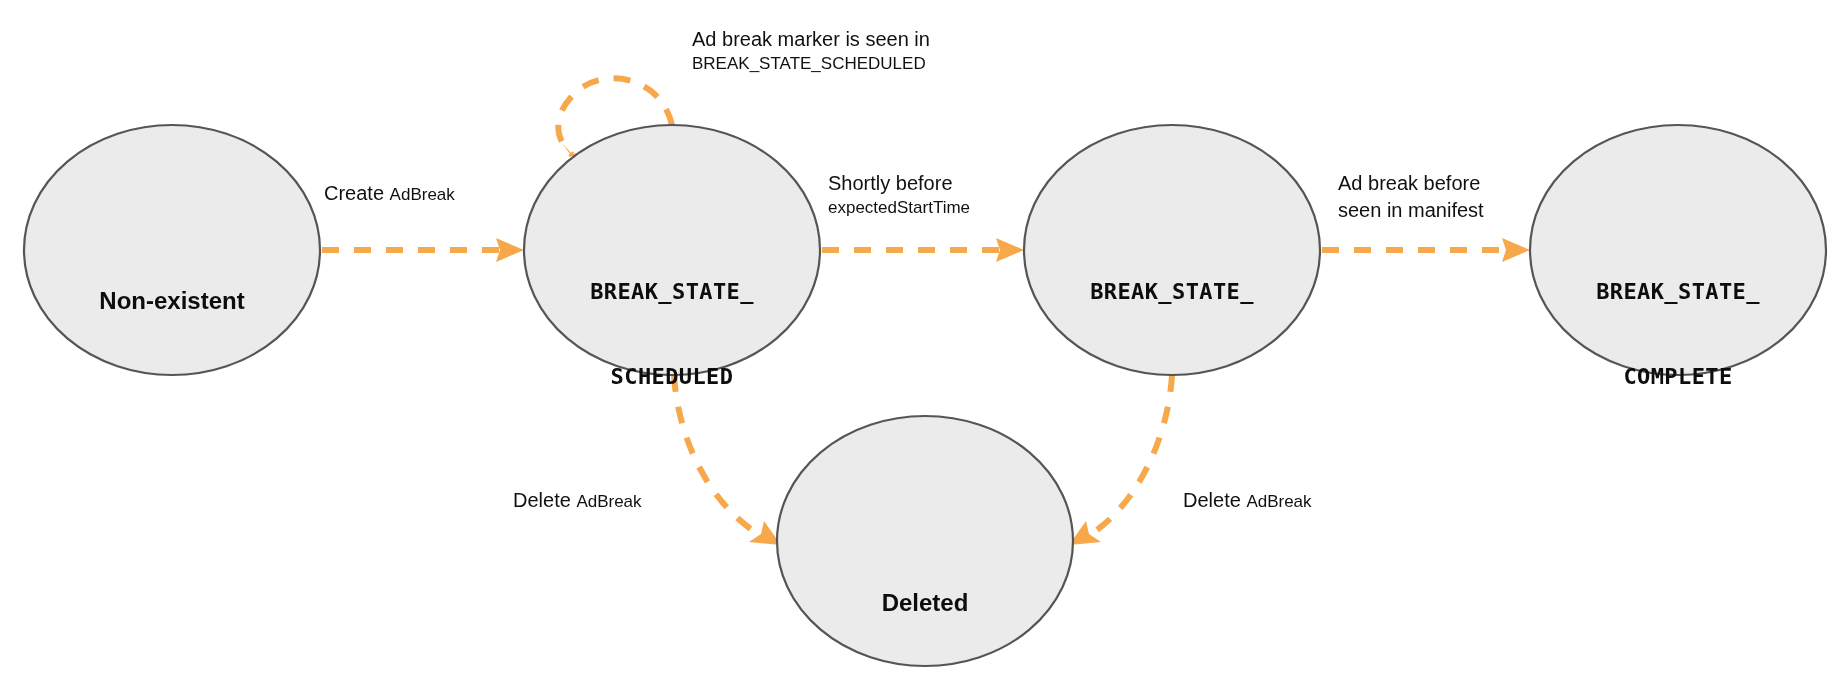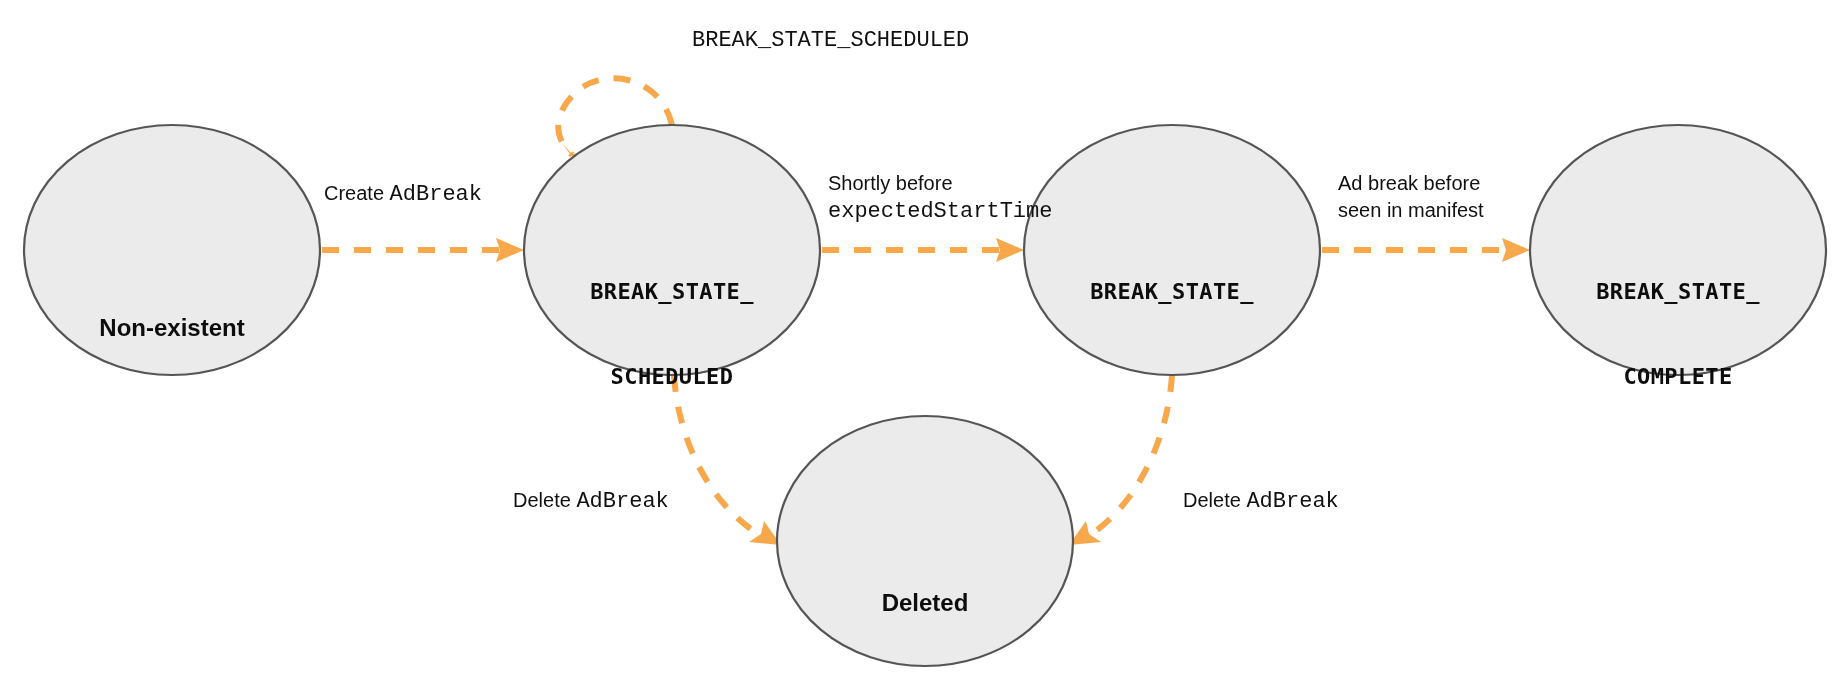--- a/index.html
+++ b/index.html
@@ -69,22 +69,22 @@
     line-height: 1.34;
     pointer-events: none;
     white-space: nowrap;
   }
   .edge-label .sans-run {
     font-family: "Liberation Sans", sans-serif;
     font-size: 20px;
     font-weight: normal;
   }
   .edge-label .mono-run {
-    font-family: Liberation Mono, monospace;
-    font-size: 22px;
+    font-family: Liberation Sans, sans-serif;
+    font-size: 17px;
     font-weight: normal;
   }
   .lbl-line { display: block; }
   .lbl-left { text-align: left; }
 </style>
 </head>
 <body>
 
 <div id="diagram-root">
 
@@ -120,21 +120,21 @@
       <polygon class="arrow-head" points="1069,545 1101,542 1089,534 1086,521"></polygon>
     </g>
 
     <ellipse class="node-ellipse" cx="172" cy="250" rx="148" ry="125"></ellipse>
     <ellipse class="node-ellipse" cx="672" cy="250" rx="148" ry="125"></ellipse>
     <ellipse class="node-ellipse" cx="1172" cy="250" rx="148" ry="125"></ellipse>
     <ellipse class="node-ellipse" cx="1678" cy="250" rx="148" ry="125"></ellipse>
     <ellipse class="node-ellipse" cx="925" cy="541" rx="148" ry="125"></ellipse>
   </svg>
 
-  <div class="node-label sans" style="left:22px; top:252px; width:300px;">
+  <div class="node-label sans" style="left:22px; top:225px; width:300px;">
     <span class="lbl-line">Non-existent</span>
   </div>
 
   <div class="node-label mono" style="left:522px; top:222px; width:300px;">
     <span class="lbl-line">BREAK_STATE_</span>
     <span class="lbl-line">SCHEDULED</span>
   </div>
 
   <div class="node-label mono" style="left:1022px; top:222px; width:300px;">
     <span class="lbl-line">BREAK_STATE_</span>
@@ -149,20 +149,21 @@
     <span class="lbl-line">Deleted</span>
   </div>
 
   <div class="edge-label lbl-left" style="left:324px; top:180px;">
     <span class="lbl-line">
       <span class="sans-run">Create </span><span class="mono-run">AdBreak</span>
     </span>
   </div>
 
   <div class="edge-label lbl-left" style="left:692px; top:26px;">
+    <span class="lbl-line sans-run">Ad break marker is seen in</span>
     <span class="lbl-line mono-run">BREAK_STATE_SCHEDULED</span>
   </div>
 
   <div class="edge-label lbl-left" style="left:828px; top:170px;">
     <span class="lbl-line sans-run">Shortly before</span>
     <span class="lbl-line mono-run">expectedStartTime</span>
   </div>
 
   <div class="edge-label lbl-left" style="left:1338px; top:170px;">
     <span class="lbl-line sans-run">Ad break before</span>

